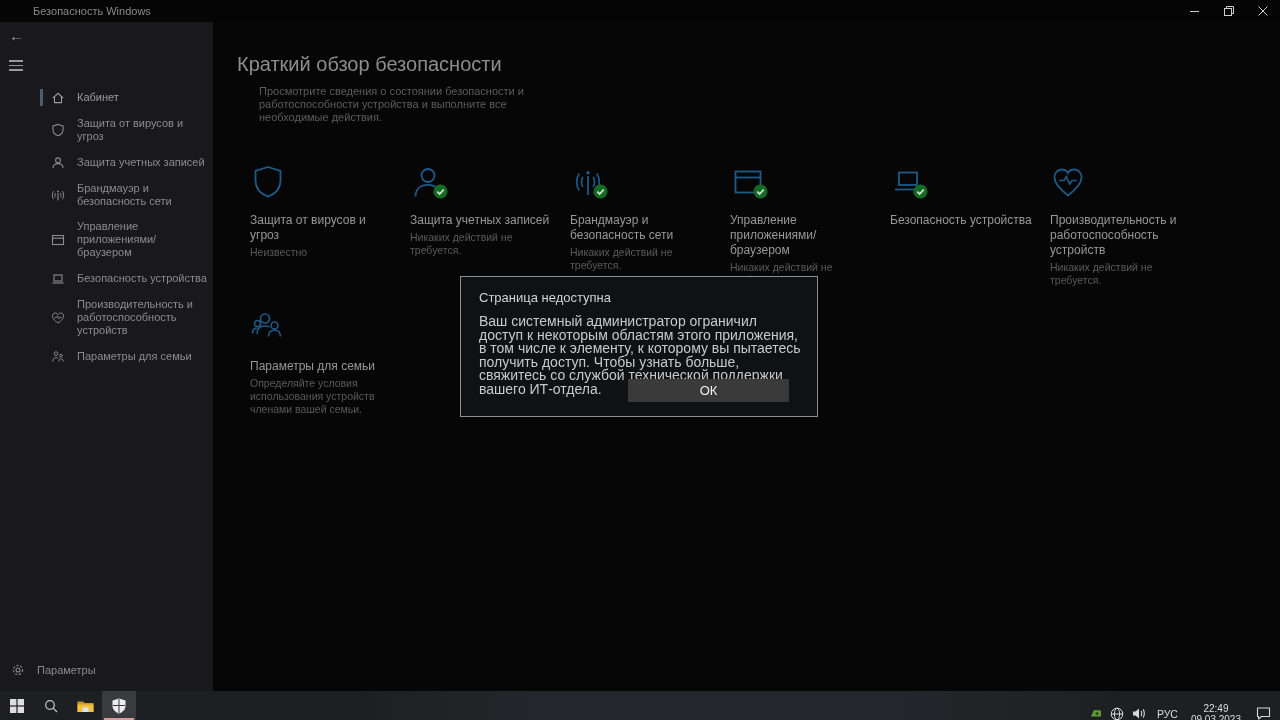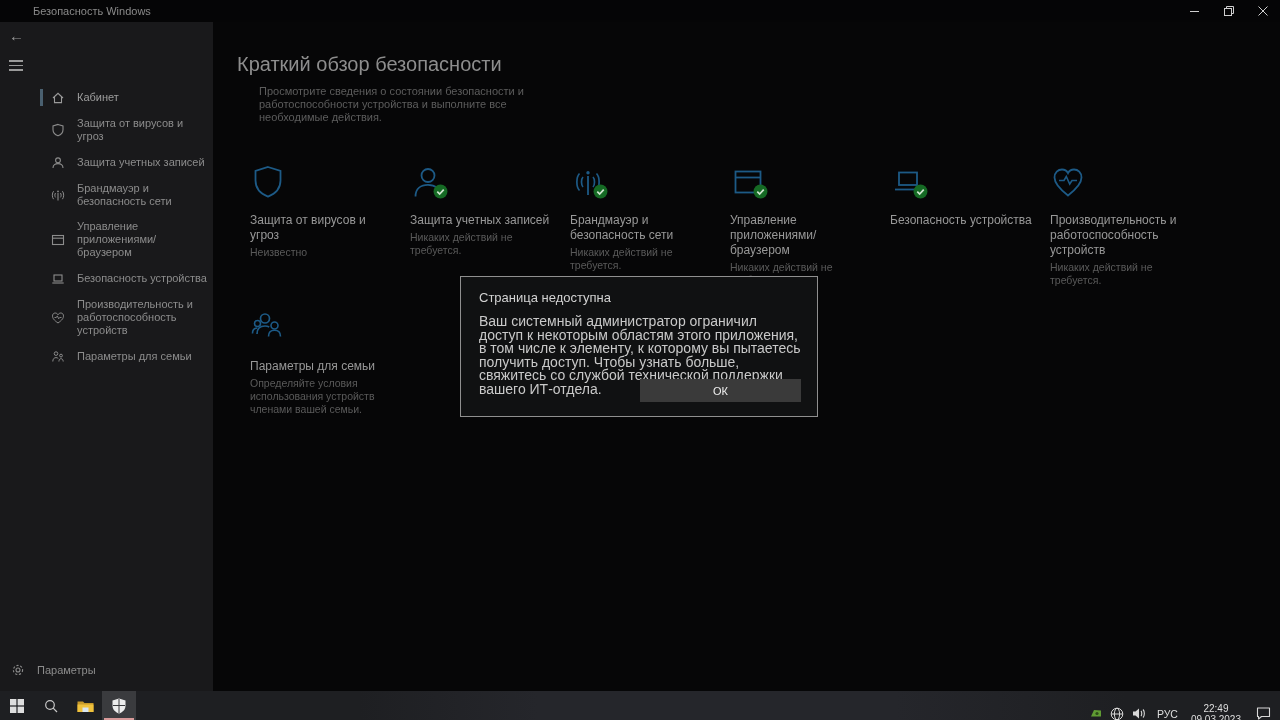--- a/index.html
+++ b/index.html
@@ -43,22 +43,22 @@
   .tile-icon { display:block; }
   .badge { position:absolute; left:23px; top:21px; }
   .tile-title { font-size:12px; line-height:15px; color:#989898; margin-top:4px; }
   .tile-status { font-size:10.5px; line-height:13px; color:#5a5a5a; margin-top:3px; }
 
   
   #dialog { position:absolute; left:460px; top:276px; width:358px; height:141px; background:#101112;
             border:1px solid #8f8f8f; }
   #dialog-title { position:absolute; left:18px; top:13px; font-size:13px; color:#d2d2d2; }
   #dialog-body { position:absolute; left:18px; top:38px; width:324px; font-size:14px; line-height:13.5px; color:#c9c9c9; }
-  #dialog-ok { position:absolute; right:16px; bottom:14px; width:161px; height:23px; background:#3a3a3a;
-               color:#efefef; font-size:11px; display:flex; align-items:center; justify-content:center;
+  #dialog-ok { position:absolute; right:28px; bottom:14px; width:161px; height:23px; background:#3a3a3a;
+               color:#efefef; font-size:13px; display:flex; align-items:center; justify-content:center;
                font-family:"Liberation Sans", sans-serif; border:none; }
 
   
   #taskbar { position:absolute; bottom:0; left:0; width:1280px; height:29px;
              background:linear-gradient(90deg,#1e1f22 0%,#1e1f22 28%,#25262b 42%,#25262b 70%,#1e1f22 88%);
              display:flex; align-items:center; }
   .tb-btn { width:34px; height:29px; display:flex; align-items:center; justify-content:center; position:relative; }
   .tb-btn.active { background:#3a3b3e; }
   .tb-btn.active::after { content:""; position:absolute; bottom:0; left:2px; right:2px; height:2px; background:#d89a9a; }
   #tray { position:absolute; right:0; top:0; height:45px; display:flex; align-items:center; }

